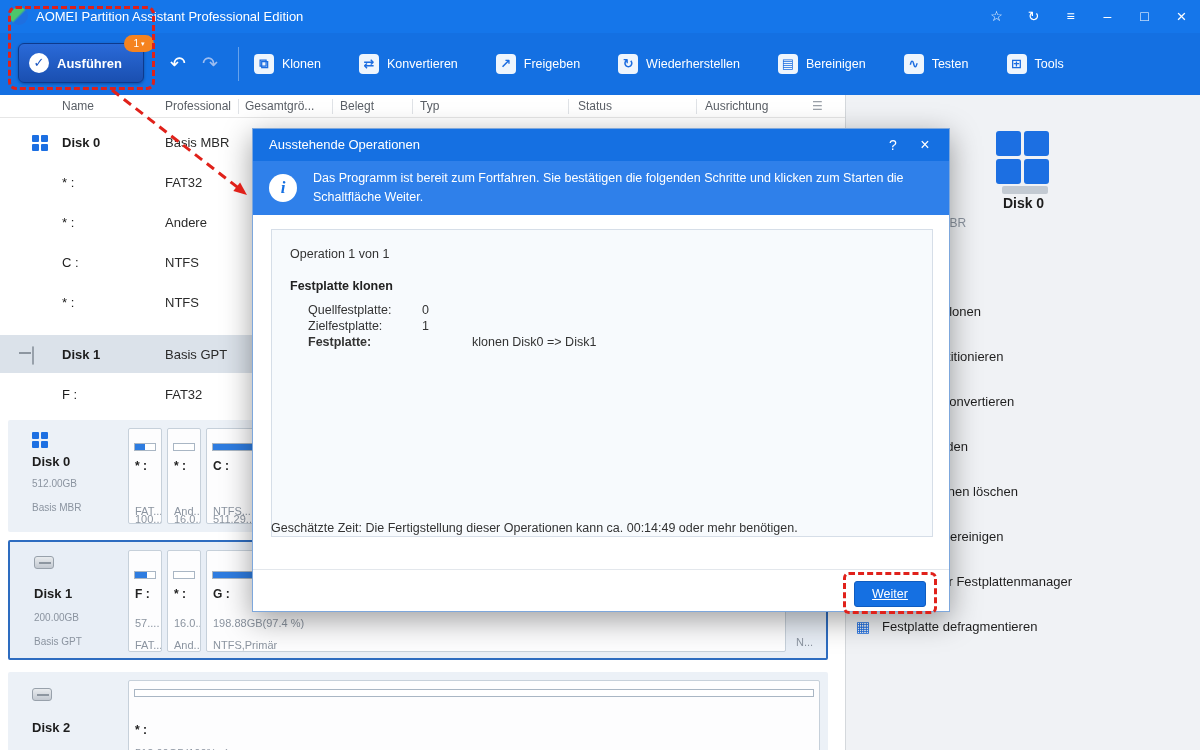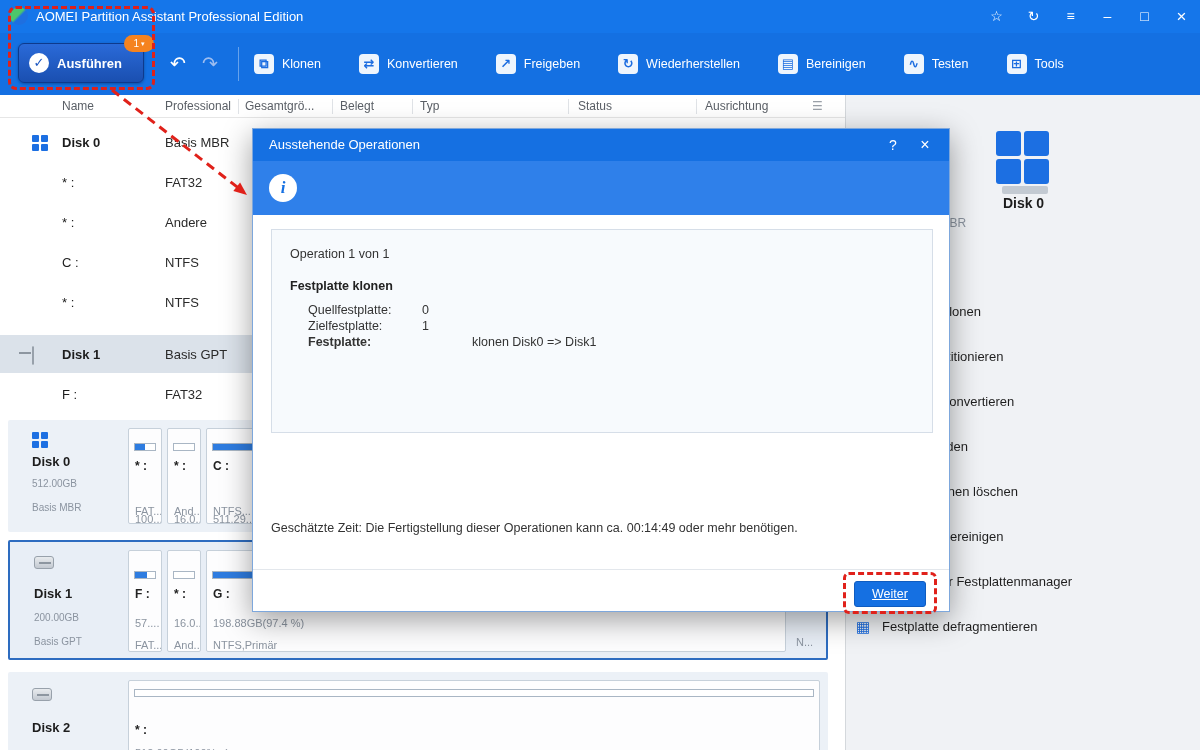--- a/index.html
+++ b/index.html
@@ -98,21 +98,21 @@
           border:1px solid #7da7dc;box-shadow:0 8px 28px rgba(0,0,0,.38);}
   .dhead{position:absolute;left:0;top:0;width:100%;height:32px;background:#1570e2;}
   .dtitle{position:absolute;left:16px;top:0;line-height:32px;color:#fff;font-size:13px;}
   .dhelp,.dclose{position:absolute;top:0;line-height:32px;color:#fff;font-size:14px;cursor:pointer;width:24px;text-align:center;}
   .dhelp{right:44px;} .dclose{right:12px;font-size:16px;}
   .dinfo{position:absolute;left:0;top:32px;width:100%;height:54px;background:#2f80ea;}
   .iicon{position:absolute;left:16px;top:13px;width:28px;height:28px;border-radius:50%;background:#fff;
          color:#1570e2;font-family:"Liberation Serif","DejaVu Serif",serif;font-style:italic;font-weight:bold;
          font-size:17px;text-align:center;line-height:28px;}
   .itext{position:absolute;left:60px;top:8px;width:622px;color:#fff;font-size:12.5px;line-height:1.55;}
-  .opbox{position:absolute;left:18px;top:100px;width:662px;height:204px;background:#f7fafd;border:1px solid #d6dee8;}
+  .opbox{position:absolute;left:18px;top:100px;width:662px;height:308px;background:#f7fafd;border:1px solid #d6dee8;}
   .opcount{position:absolute;left:18px;top:17px;font-size:12.5px;color:#333;}
   .optitle{position:absolute;left:18px;top:49px;font-size:12.5px;font-weight:bold;color:#222;}
   .oprow{position:absolute;left:36px;height:16px;font-size:12.5px;color:#333;display:flex;}
   .oplabel{display:inline-block;width:114px;}
   .oplabel.wide{width:164px;font-weight:bold;}
   .estimate{position:absolute;left:18px;top:392px;font-size:12.5px;color:#333;}
   .dfootsep{position:absolute;left:0;top:440px;width:100%;height:1px;background:#e3e7ec;}
   .next-btn{position:absolute;left:601px;top:452px;width:72px;height:26px;background:#1570e2;border:1px solid #0f5cc0;
             border-radius:3px;color:#fff;font-size:12.5px;text-align:center;line-height:24px;
             text-decoration:underline;cursor:pointer;}
@@ -365,20 +365,21 @@
   </aside>
 
   <div class="dialog">
     <div class="dhead">
       <span class="dtitle">Ausstehende Operationen</span>
       <span class="dhelp">?</span>
       <span class="dclose">×</span>
     </div>
     <div class="dinfo">
       <span class="iicon">i</span>
+      <span class="itext">Das Programm ist bereit zum Fortfahren. Sie bestätigen die folgenden Schritte und klicken zum Starten die Schaltfläche Weiter.</span>
     </div>
     <div class="opbox">
       <span class="opcount">Operation 1 von 1</span>
       <span class="optitle">Festplatte klonen</span>
       <div class="oprow" style="top:73px">
         <span class="oplabel">Quellfestplatte:</span>
           <span>0</span>
       </div>
       <div class="oprow" style="top:89px">
         <span class="oplabel">Zielfestplatte:</span>

